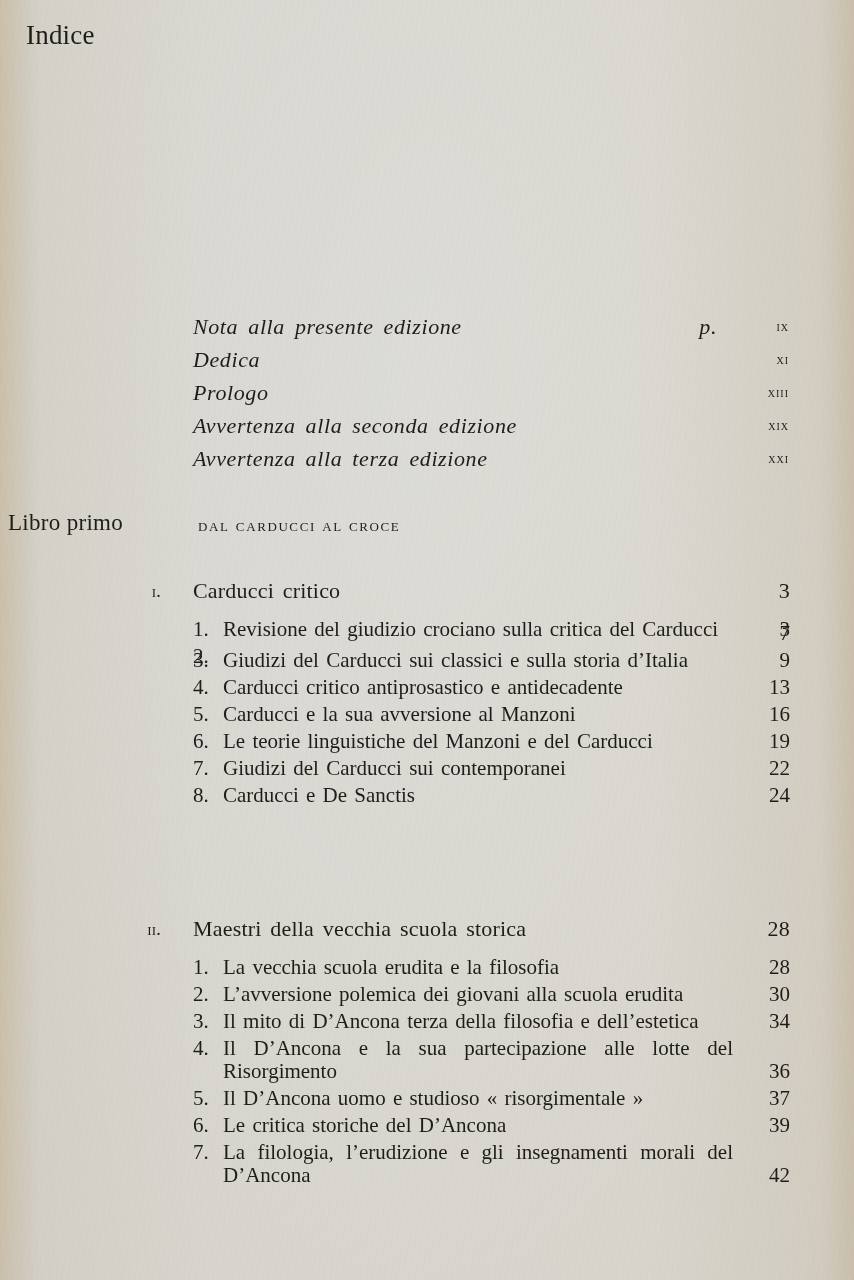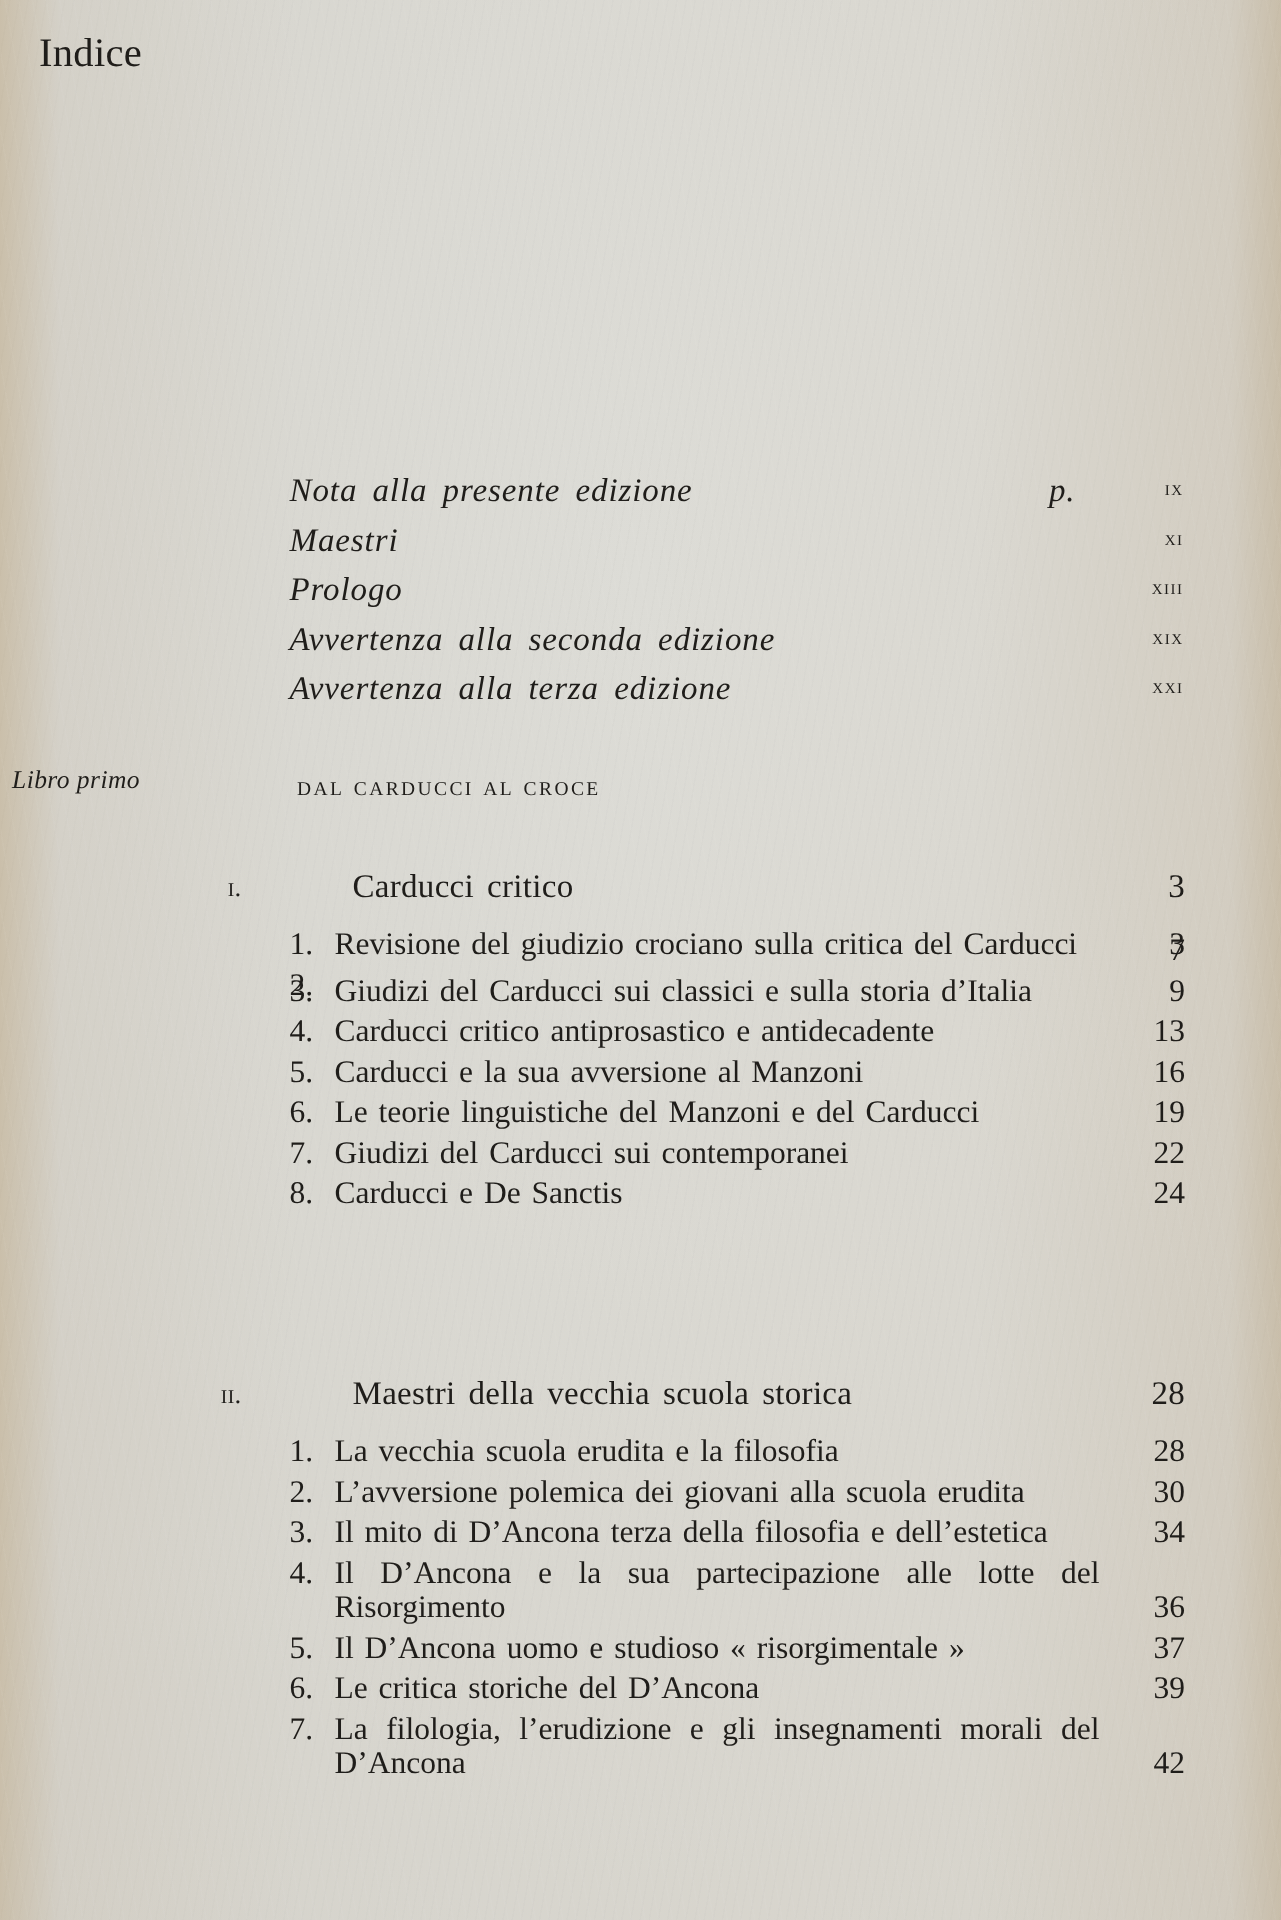--- a/index.html
+++ b/index.html
@@ -67,22 +67,21 @@
       position: absolute;
       left: 8px;
       top: 510px;
       width: 846px;
       height: 40px;
     }
     .book-label {
       position: absolute;
       left: 0;
       top: 0;
-      font-style: italic;
-      font-size: 17px;
+      font-size: 23px;
       letter-spacing: 0.3px;
     }
     .book-title {
       position: absolute;
       left: 190px;
       top: 4px;
       font-variant: small-caps;
       text-transform: lowercase;
       font-size: 19px;
       letter-spacing: 1.6px;
@@ -105,21 +104,20 @@
       right: 693px;
       top: 0;
       font-variant: small-caps;
       text-transform: lowercase;
       font-size: 18px;
     }
     .chapter-title {
       position: absolute;
       left: 193px;
       top: 0;
-      margin-left: 42px;
     }
     .chapter-page {
       position: absolute;
       right: 64px;
       top: 0;
     }
     .sections {
       position: relative;
       margin-top: 6px;
     }
@@ -154,21 +152,21 @@
 
 <div class="page-title">Indice</div>
 
 <div class="front-list">
   <div class="front-row">
     <span>Nota alla presente edizione</span>
     <span class="p-label">p.</span>
     <span class="roman">IX</span>
   </div>
   <div class="front-row">
-    <span>Maestri</span>
+    <span>Dedica</span>
     <span class="roman">XI</span>
   </div>
   <div class="front-row">
     <span>Prologo</span>
     <span class="roman">XIII</span>
   </div>
   <div class="front-row">
     <span>Avvertenza alla seconda edizione</span>
     <span class="roman">XIX</span>
   </div>

